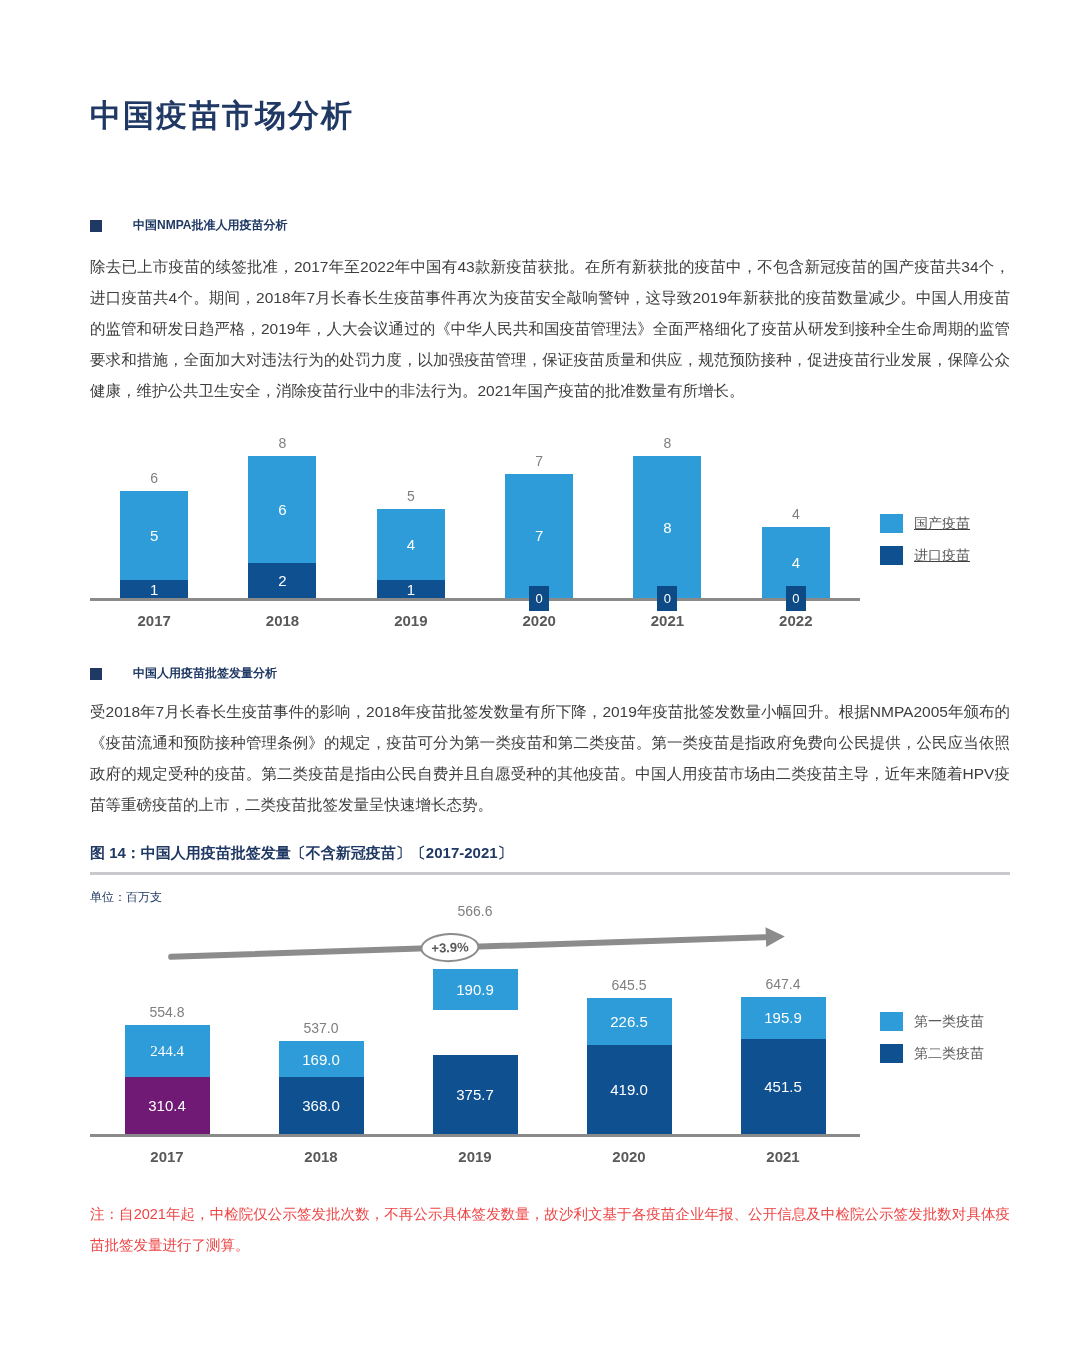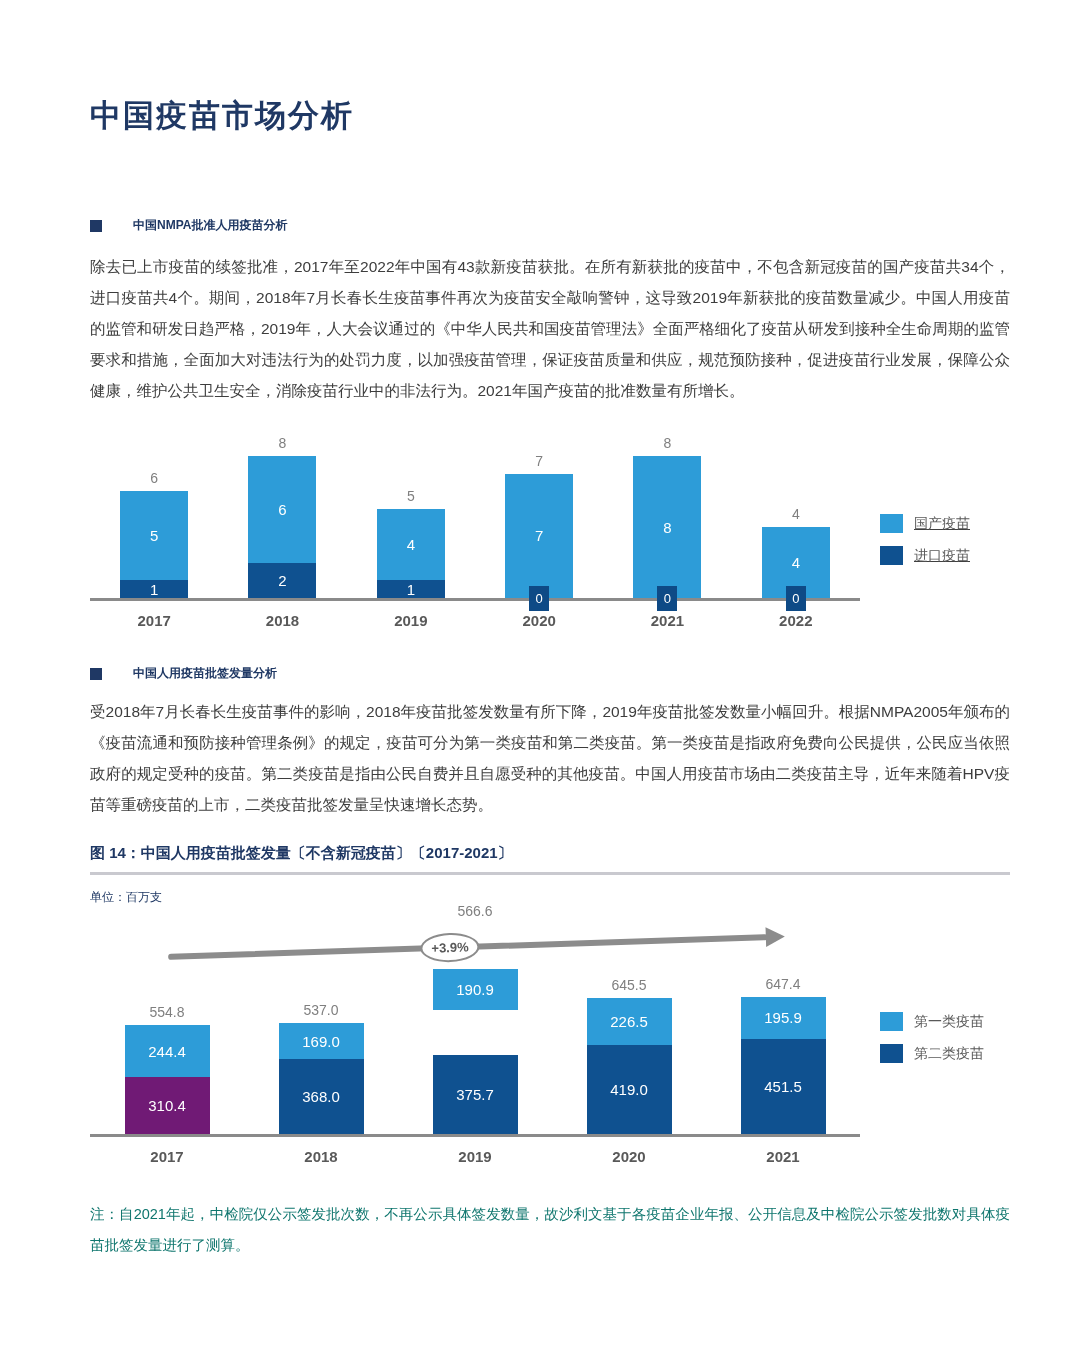--- a/index.html
+++ b/index.html
@@ -73,21 +73,21 @@
     position:absolute; right:-17px; top:-7px; width:0; height:0;
     border-left:19px solid #8c8c8c;
     border-top:10px solid transparent; border-bottom:10px solid transparent;
   }
   .growth-pill {
     position:absolute; left:47%; top:50%; transform:translate(-50%,-50%);
     background:#ffffff; border:2px solid #8c8c8c; border-radius:50%;
     padding:5px 9px; font-size:13px; font-weight:bold; color:#595959; white-space:nowrap;
   }
 
-  .note { margin-top:34px; font-size:14.5px; line-height:31px; color:#0f766e; text-align:justify; }
+  .note { margin-top:34px; font-size:14.5px; line-height:31px; color:#ef4444; text-align:justify; }
 </style>
 </head>
 <body>
 
 <div class="page">
   <div class="content">
 
     <h1 class="page-title">中国疫苗市场分析</h1>
 
     <div class="section-heading">
@@ -180,29 +180,29 @@
         <span class="growth-pill">+3.9%</span>
       </div>
     </div>
 
     <div class="chart-wrap" style="margin-top:0;">
       <div class="chart-plot">
         <div class="bars-row">
             <div class="group">
               <div class="stack" style="width: 85px; margin-top: 44px;">
                 <div class="total-label">554.8</div>
-                <div class="seg" style="height: 51.7px; background: rgb(45, 156, 216);">244.4</div>
+                <div class="seg" style="height: 51.7px; background: rgb(45, 156, 216); font-family: Liberation Serif, serif;">244.4</div>
                 <div class="seg" style="height: 57px; background: #701a75;">310.4</div>
               </div>
             </div>
             <div class="group">
               <div class="stack" style="width: 85px;">
                 <div class="total-label">537.0</div>
                 <div class="seg" style="height: 35.7px; background: rgb(45, 156, 216);">169.0</div>
-                <div class="seg" style="height: 75px; background: rgb(15, 81, 144);">368.0</div>
+                <div class="seg" style="height: 57px; background: rgb(15, 81, 144);">368.0</div>
               </div>
             </div>
             <div class="group">
               <div class="stack" style="width: 85px; gap: 45px;">
                 <div class="total-label">566.6</div>
                 <div class="seg" style="height: 40.4px; background: rgb(45, 156, 216);">190.9</div>
                 <div class="seg" style="height: 79.5px; background: rgb(15, 81, 144);">375.7</div>
               </div>
             </div>
             <div class="group">

